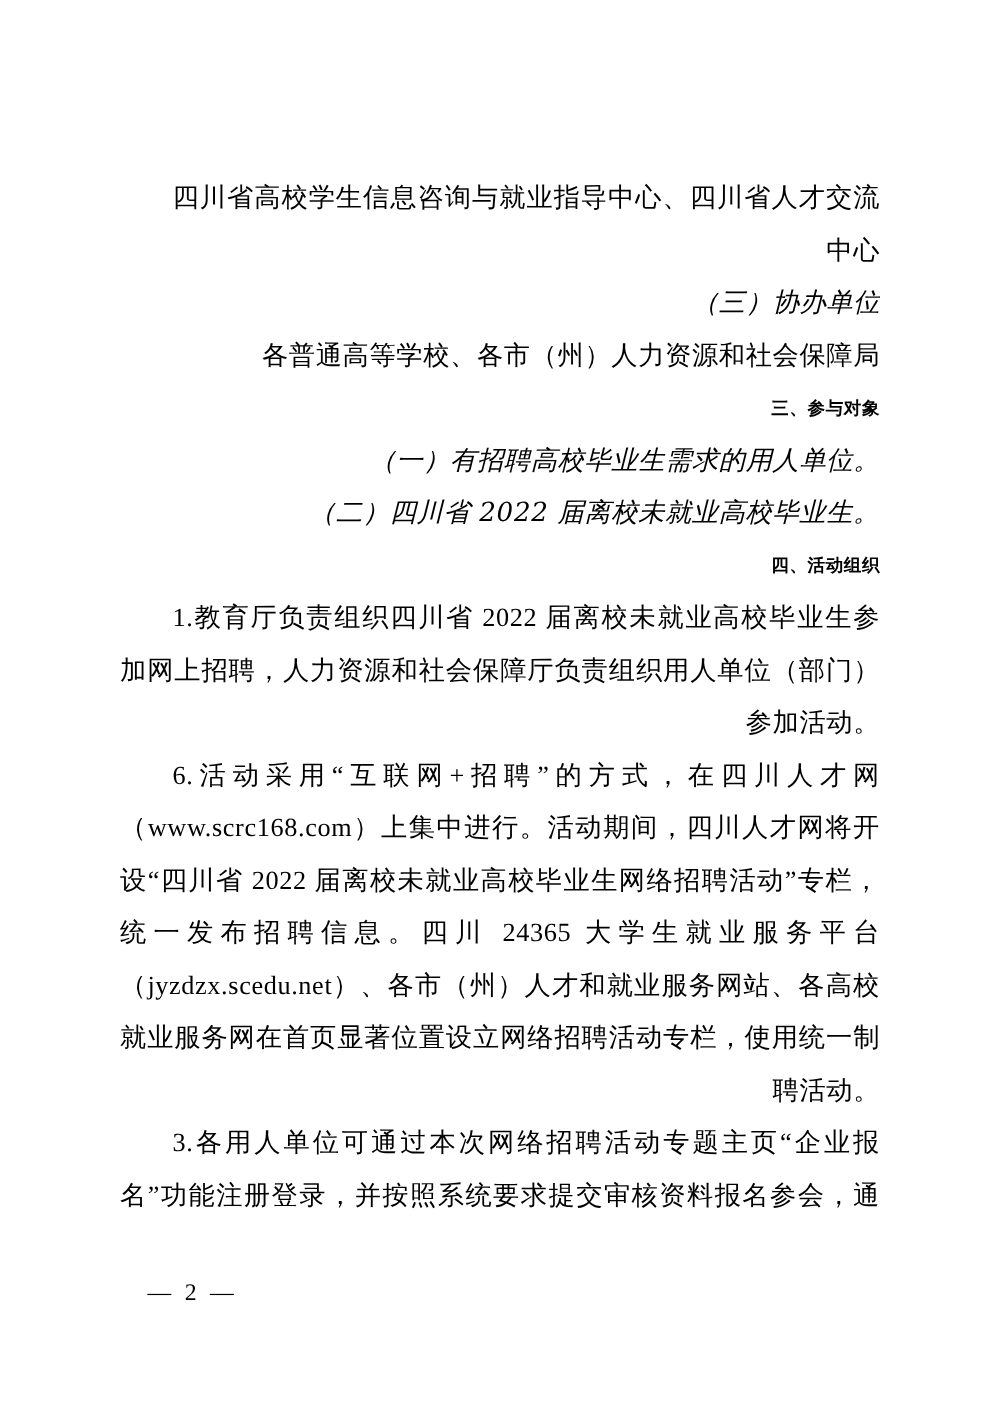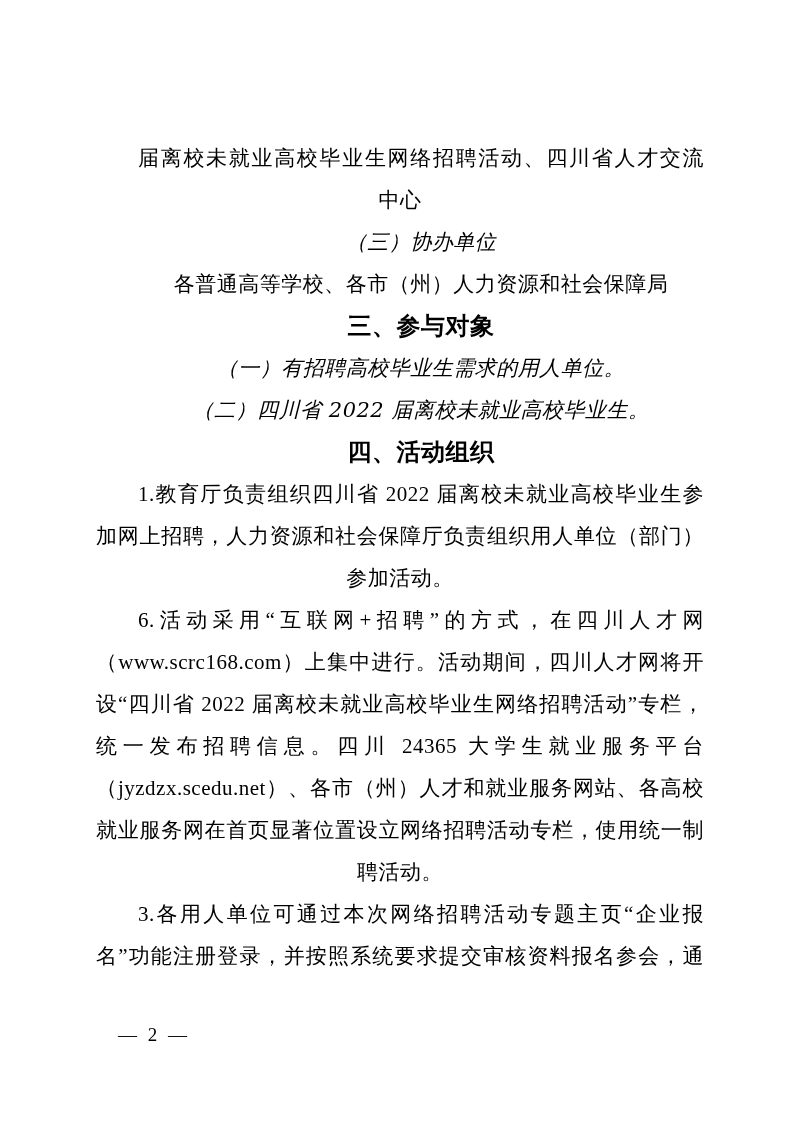--- a/index.html
+++ b/index.html
@@ -24,58 +24,58 @@
     left: 96px;
     top: 137px;
     width: 608px;
   }
   .line {
     height: 42px;
     line-height: 42px;
     font-size: 21px;
     letter-spacing: 0.5px;
     overflow: hidden;
-    text-align: center;
+    text-align: right;
   }
   
   .j {
     text-align: justify;
     text-align-last: justify;
   }
   
   .ind { text-indent: 42px; }
   
   .kai {
     font-style: italic;
     font-family: "DejaVu Serif", "Liberation Serif", serif;
   }
   
   .head {
     font-weight: bold;
     font-style: normal;
     font-family: "Liberation Sans", "DejaVu Sans", sans-serif;
-    font-size: 24px;
+    font-size: 14px;
   }
   .pagenum {
     position: absolute;
     left: 118px;
     top: 1014px;
     height: 42px;
     line-height: 42px;
     font-size: 19px;
     letter-spacing: 3px;
     font-family: "Liberation Serif", "DejaVu Serif", serif;
   }
 </style>
 </head>
 <body>
 
 <div class="page">
   <div class="content">
-    <div class="line ind j">届离校未就业高校毕业生网络招聘活动、四川省人才交流</div>
+    <div class="line ind j">四川省高校学生信息咨询与就业指导中心、四川省人才交流</div>
     <div class="line">中心</div>
     <div class="line ind kai">（三）协办单位</div>
     <div class="line ind">各普通高等学校、各市（州）人力资源和社会保障局</div>
     <div class="line ind head">三、参与对象</div>
     <div class="line ind kai">（一）有招聘高校毕业生需求的用人单位。</div>
     <div class="line ind kai">（二）四川省 2022 届离校未就业高校毕业生。</div>
     <div class="line ind head">四、活动组织</div>
     <div class="line ind j">1.教育厅负责组织四川省 2022 届离校未就业高校毕业生参</div>
     <div class="line j">加网上招聘，人力资源和社会保障厅负责组织用人单位（部门）</div>
     <div class="line">参加活动。</div>

